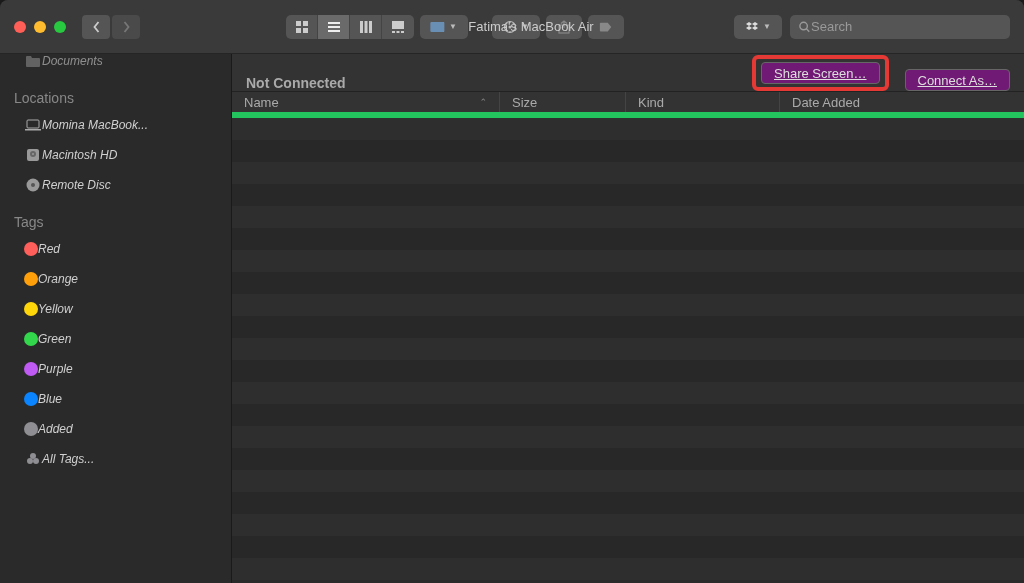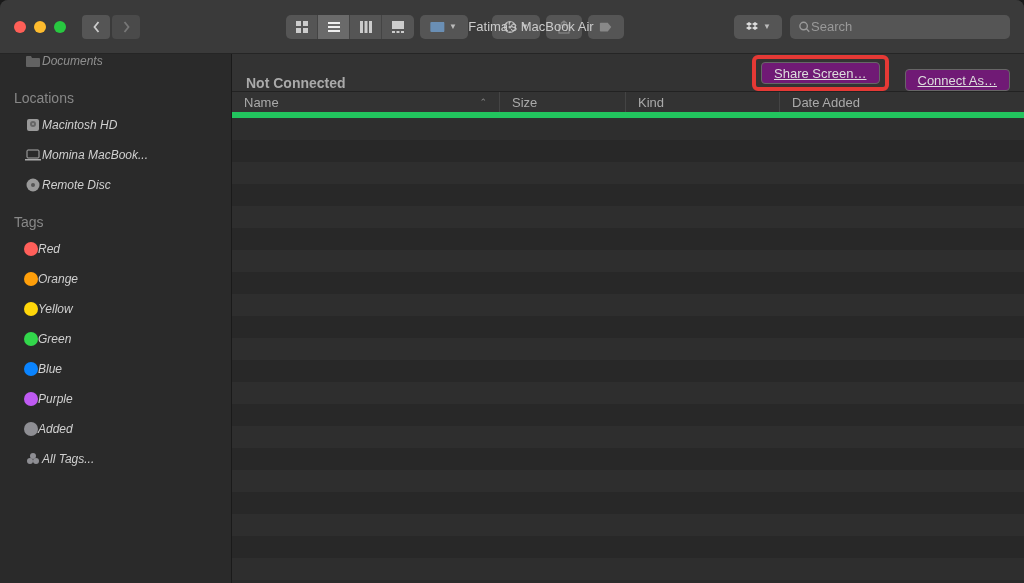--- a/index.html
+++ b/index.html
@@ -396,39 +396,39 @@
               <path d="M1 3 L1 12 Q1 13 2 13 L14 13 Q15 13 15 12 L15 5 Q15 4 14 4 L7 4 L6 2 L2 2 Q1 2 1 3" fill="#888"></path>
             </svg>
         </span>
         <span>Documents</span>
       </div>
 
       <div class="sidebar-heading">Locations</div>
 
       <div class="sidebar-item">
         <span class="sb-icon">
+          <svg viewBox="0 0 18 12" width="18" height="12">
+              <rect x="3" y="1" width="12" height="8" rx="1" fill="none" stroke="#aaa" stroke-width="1"></rect>
+              <rect x="1" y="10" width="16" height="1.5" fill="#aaa"></rect>
+            </svg>
+        </span>
+        <span>Momina MacBook...</span>
+      </div>
+      <div class="sidebar-item">
+        <span class="sb-icon">
           <svg viewBox="0 0 16 16" width="16" height="16">
               <rect x="2" y="2" width="12" height="12" rx="2" fill="#999"></rect>
               <circle cx="8" cy="7" r="3" fill="#666"></circle>
               <circle cx="8" cy="7" r="1" fill="#999"></circle>
             </svg>
         </span>
         <span>Macintosh HD</span>
       </div>
       <div class="sidebar-item">
         <span class="sb-icon">
-          <svg viewBox="0 0 18 12" width="18" height="12">
-              <rect x="3" y="1" width="12" height="8" rx="1" fill="none" stroke="#aaa" stroke-width="1"></rect>
-              <rect x="1" y="10" width="16" height="1.5" fill="#aaa"></rect>
-            </svg>
-        </span>
-        <span>Momina MacBook...</span>
-      </div>
-      <div class="sidebar-item">
-        <span class="sb-icon">
           <svg viewBox="0 0 16 16" width="16" height="16">
               <circle cx="8" cy="8" r="6.5" fill="#999"></circle>
               <circle cx="8" cy="8" r="2" fill="#555"></circle>
             </svg>
         </span>
         <span>Remote Disc</span>
       </div>
 
       <div class="sidebar-heading">Tags</div>
 
@@ -442,26 +442,26 @@
       </div>
       <div class="sidebar-item">
         <span class="tag-dot tag-yellow"></span>
         <span>Yellow</span>
       </div>
       <div class="sidebar-item">
         <span class="tag-dot tag-green"></span>
         <span>Green</span>
       </div>
       <div class="sidebar-item">
+        <span class="tag-dot tag-purple"></span>
+        <span>Purple</span>
+      </div>
+      <div class="sidebar-item">
         <span class="tag-dot tag-blue"></span>
         <span>Blue</span>
-      </div>
-      <div class="sidebar-item">
-        <span class="tag-dot tag-purple"></span>
-        <span>Purple</span>
       </div>
       <div class="sidebar-item">
         <span class="tag-dot tag-gray"></span>
         <span>Added</span>
       </div>
       <div class="sidebar-item">
         <span class="sb-icon">
            <svg viewBox="0 0 16 16" width="16" height="16">
               <circle cx="8" cy="5" r="3" fill="#8e8e93"></circle>
               <circle cx="5" cy="10" r="3" fill="#8e8e93"></circle>

